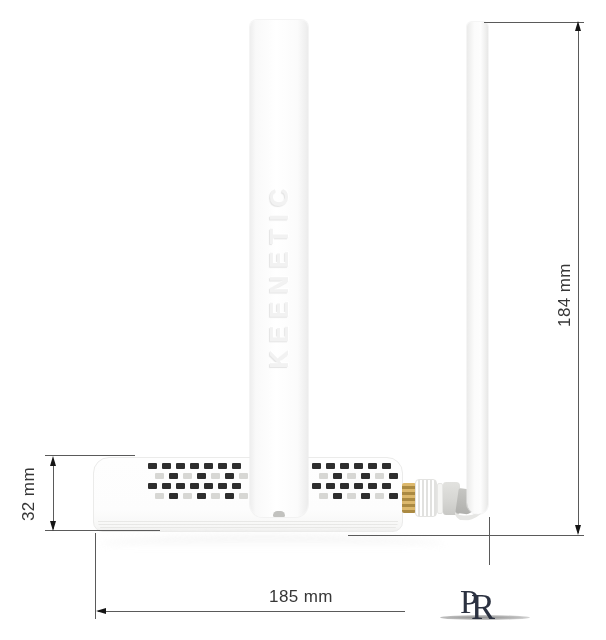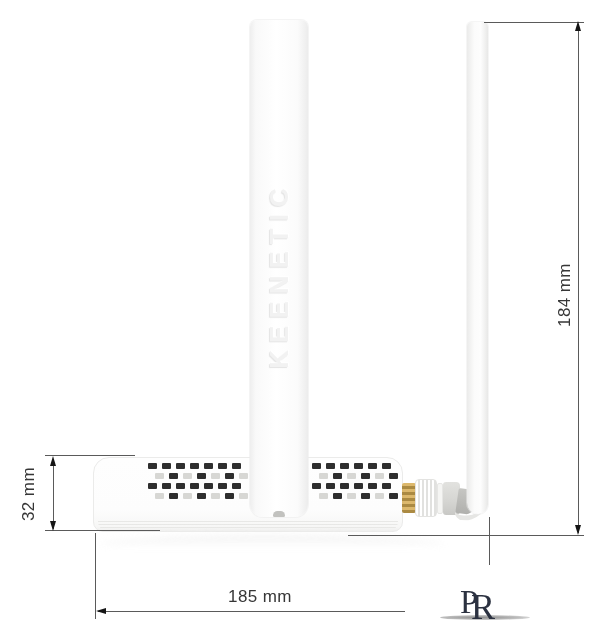--- a/index.html
+++ b/index.html
@@ -90,21 +90,21 @@
   .dl{position:absolute;background:#5a5a5a;}
   .dl.h{height:1px;} .dl.v{width:1px;}
   .arr{position:absolute;width:0;height:0;}
   .arr.up{border-left:3.5px solid transparent;border-right:3.5px solid transparent;border-bottom:10px solid #151515;}
   .arr.down{border-left:3.5px solid transparent;border-right:3.5px solid transparent;border-top:10px solid #151515;}
   .arr.left{border-top:3.5px solid transparent;border-bottom:3.5px solid transparent;border-right:10px solid #151515;}
   .dim-label{
     position:absolute;font-size:17px;color:#363636;letter-spacing:.4px;white-space:nowrap;
   }
   .dim-label.rot{transform:translate(-50%,-50%) rotate(-90deg);}
-  .dim-label.flat{transform:translate(-50%,-100%);}
+  .dim-label.flat{transform:translate(-50%,-100%);margin-left:41px;}
   
   .logo{position:absolute;left:440px;top:584px;width:110px;height:52px;}
   .logo-swoosh{
     position:absolute;left:0px;top:31px;width:90px;height:5px;border-radius:50%;
     background:radial-gradient(ellipse at 45% 50%,#8d8d8d 0%,#bdbdbd 55%,rgba(255,255,255,0) 95%);
   }
   .logo-letter{position:absolute;color:#2b3140;font-family:"Liberation Serif",serif;line-height:1;}
   .logo-letter.p{left:20px;top:2px;font-size:33px;}
   .logo-letter.r{left:31px;top:5px;font-size:36px;}
 </style>

